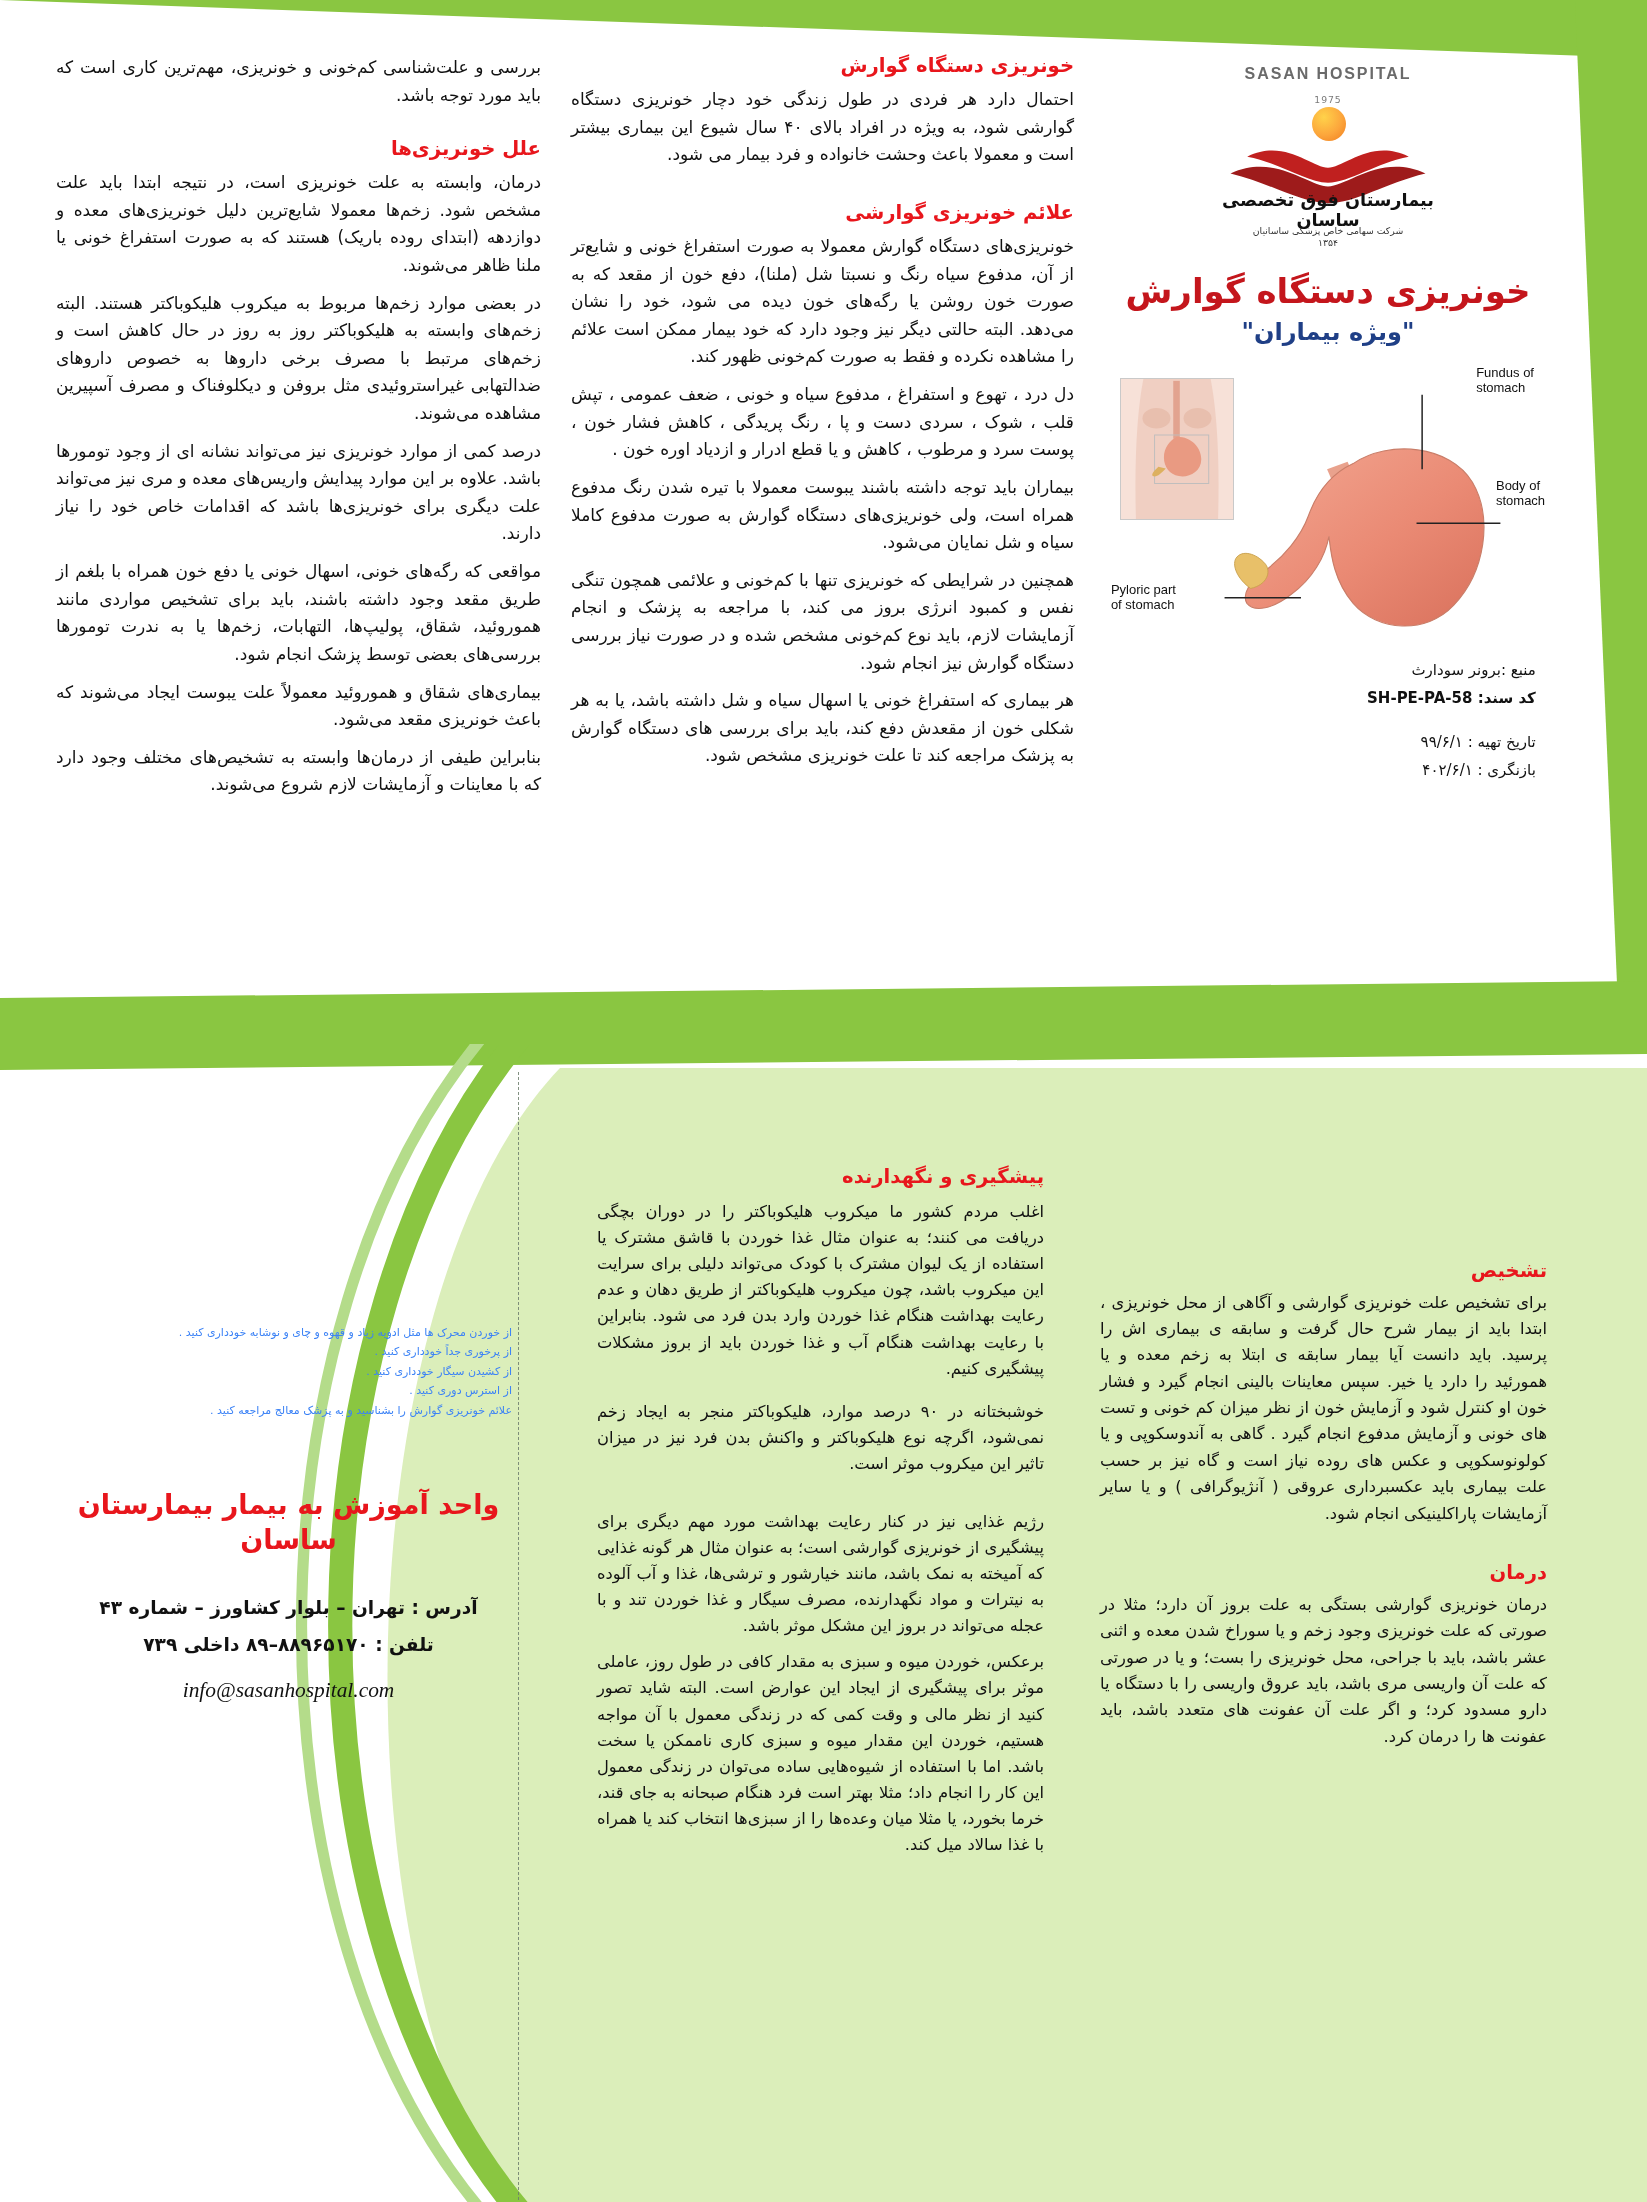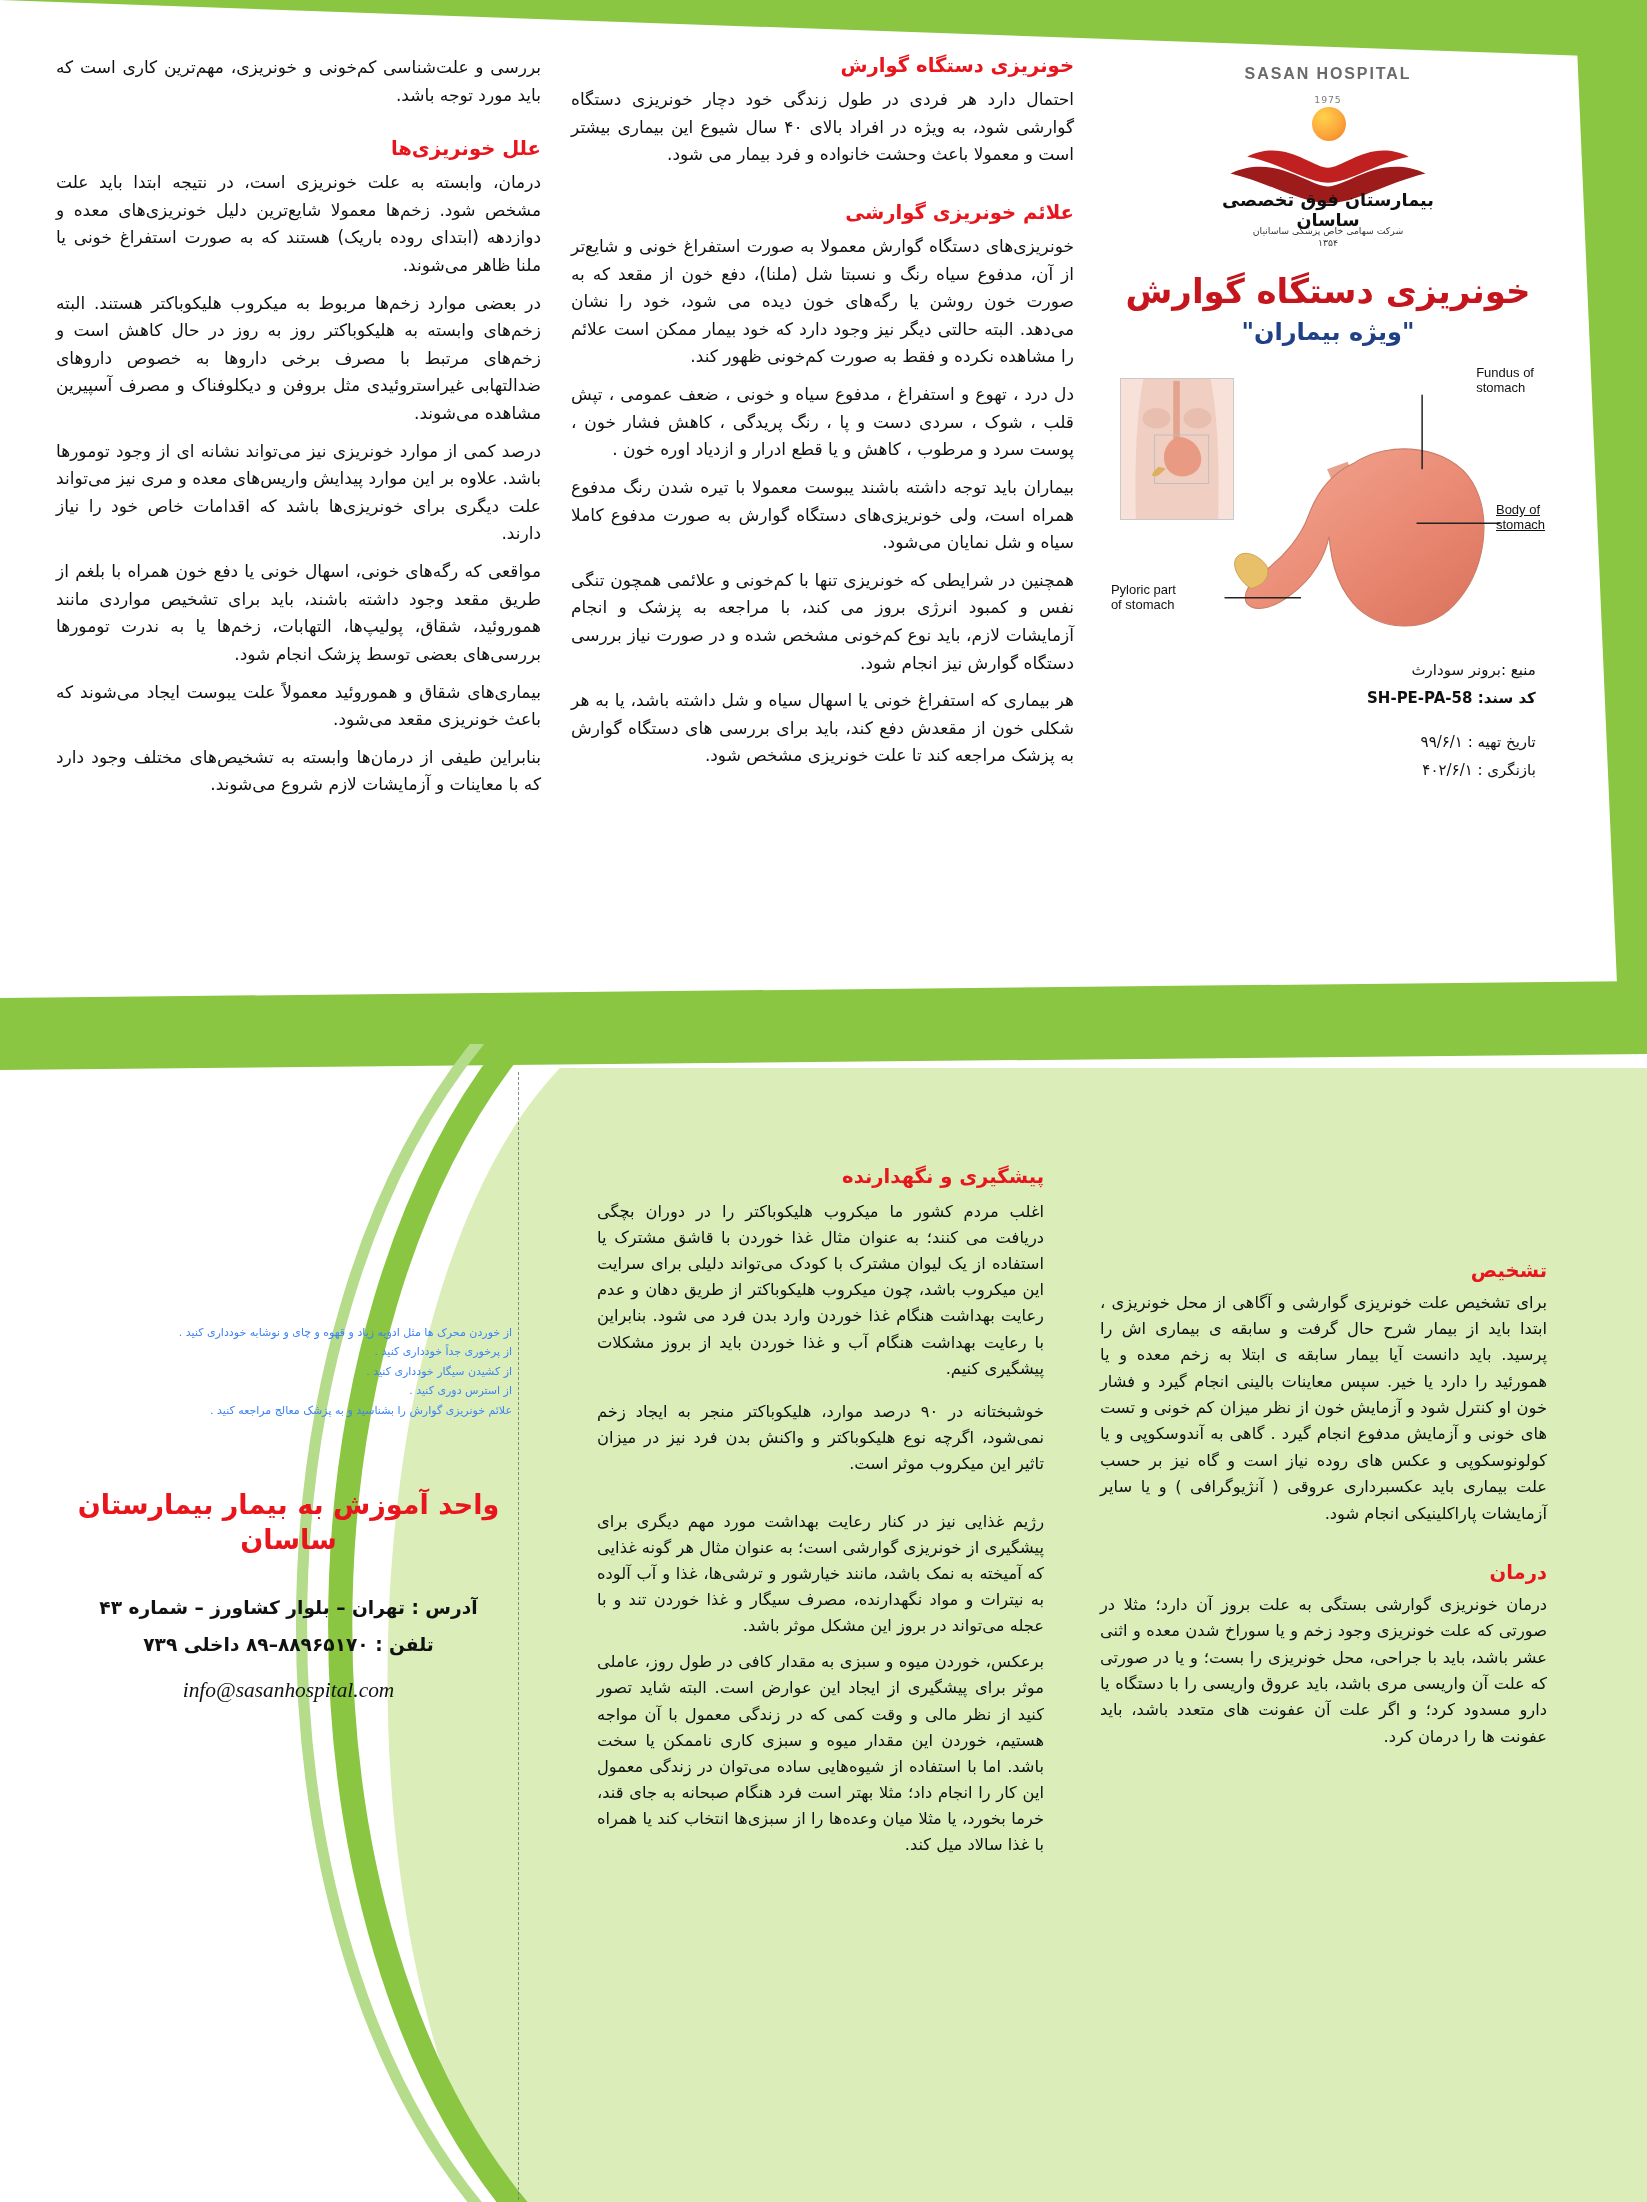--- a/index.html
+++ b/index.html
@@ -99,21 +99,21 @@
   .torso-box{
     position:absolute;left:11.2px;top:18.6px;width:112px;height:140px;
     border:0.9px solid #c9c9c9;background:#f6ded6;overflow:hidden;
   }
   .torso-inner{position:absolute;inset:0;}
   .anat-label{
     position:absolute;font-family:"Liberation Sans",sans-serif;
     font-size:13px;color:#111;line-height:1.15;direction:ltr;text-align:left;
   }
   .lbl-fundus{right:13px;top:7.5px;text-align:left;}
-  .lbl-body{right:1.9px;top:144px;text-align:left;text-decoration:underline;}
+  .lbl-body{right:1.9px;top:120px;text-align:left;}
   .lbl-pyloric{left:1.9px;top:224px;text-align:left;}
 
   .meta{
     margin-top:17px;text-align:right;padding-right:11.2px;font-size:15px;color:#111;
     line-height:1.9;
   }
   .meta .code{font-weight:bold;}
   .meta-sp{height:15px;}
 
   

